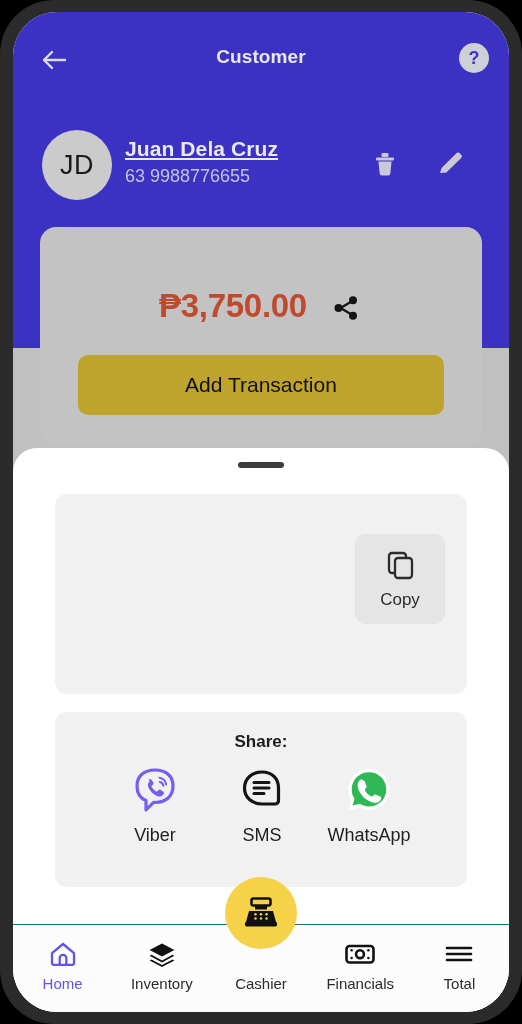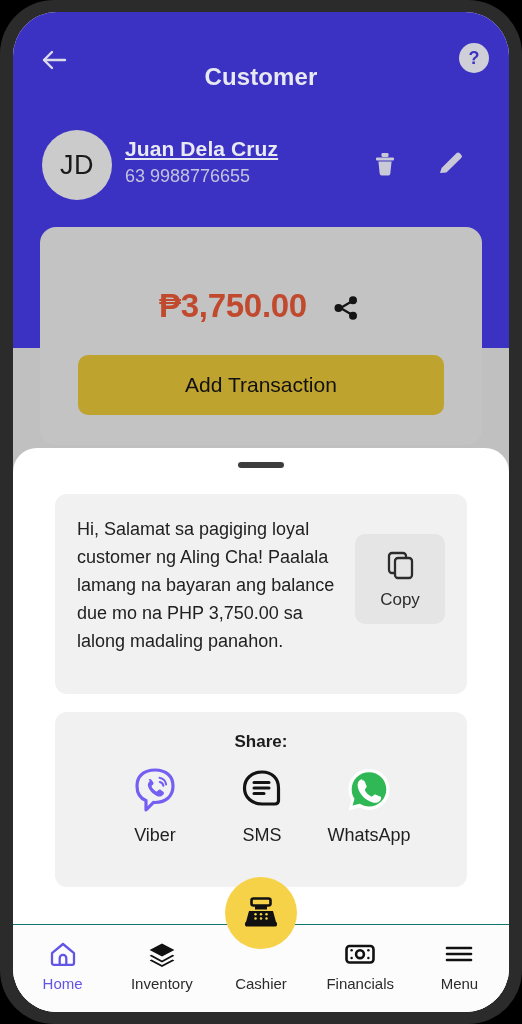--- a/index.html
+++ b/index.html
@@ -49,25 +49,25 @@
     position: absolute;
     left: 20px; top: 8px;
     width: 44px; height: 40px;
     display: flex; align-items: center; justify-content: center;
     cursor: pointer;
   }
   #back-button svg { display: block; }
 
   #page-title {
     position: absolute;
-    left: 0; top: 31px;
+    left: 0; top: 14px;
     width: 496px;
     text-align: center;
     color: #e8e8ef;
-    font-size: 24px;
+    font-size: 19px;
     font-weight: bold;
     letter-spacing: .1px;
   }
 
   #help-button {
     position: absolute;
     right: 20px; top: 11px;
     width: 30px; height: 30px;
     border-radius: 50%;
     background: #cfcfd8;
@@ -407,21 +407,20 @@
       </div>
 
       <button id="add-transaction-button">Add Transaction</button>
     </div>
 
     <div id="bottom-sheet">
 
       <div id="sheet-handle"></div>
 
       <div id="message-card">
-        <div id="message-text">Hi, Salamat sa pagiging loyal customer ng Aling Cha! Paalala lamang na bayaran ang balance due mo na PHP 3,750.00 sa lalong madaling panahon.</div>
 
         <div id="copy-button">
           <svg width="34" height="34" viewBox="0 0 34 34">
             <rect x="6" y="5" width="17" height="20" rx="3" fill="none" stroke="#2c2c2c" stroke-width="2.3"></rect>
             <rect x="12" y="10" width="17" height="20" rx="3" fill="#e5e5e5" stroke="#2c2c2c" stroke-width="2.3"></rect>
           </svg>
           <span id="copy-label">Copy</span>
         </div>
       </div>
 
@@ -538,19 +537,19 @@
         </div>
 
         <div class="nav-item">
           <span class="nav-icon-wrap">
             <svg width="32" height="24" viewBox="0 0 32 24">
               <line x1="4" y1="6" x2="28" y2="6" stroke="#111111" stroke-width="2.6" stroke-linecap="round"></line>
               <line x1="4" y1="12" x2="28" y2="12" stroke="#111111" stroke-width="2.6" stroke-linecap="round"></line>
               <line x1="4" y1="18" x2="28" y2="18" stroke="#111111" stroke-width="2.6" stroke-linecap="round"></line>
             </svg>
           </span>
-          <span class="nav-label">Menu</span>
+          <span class="nav-label">Total</span>
         </div>
       </div>
     </div>
 
   </div>
 </div>
 
 </body></html>

